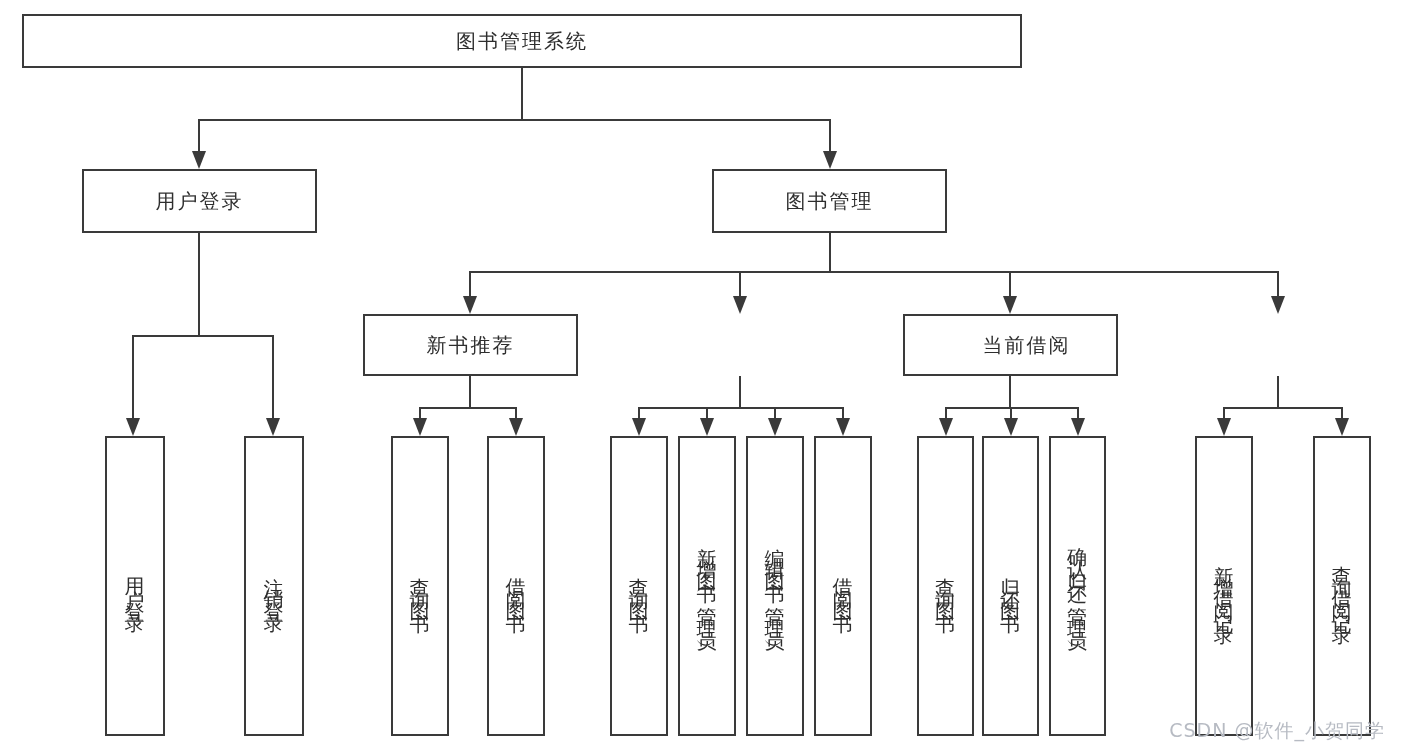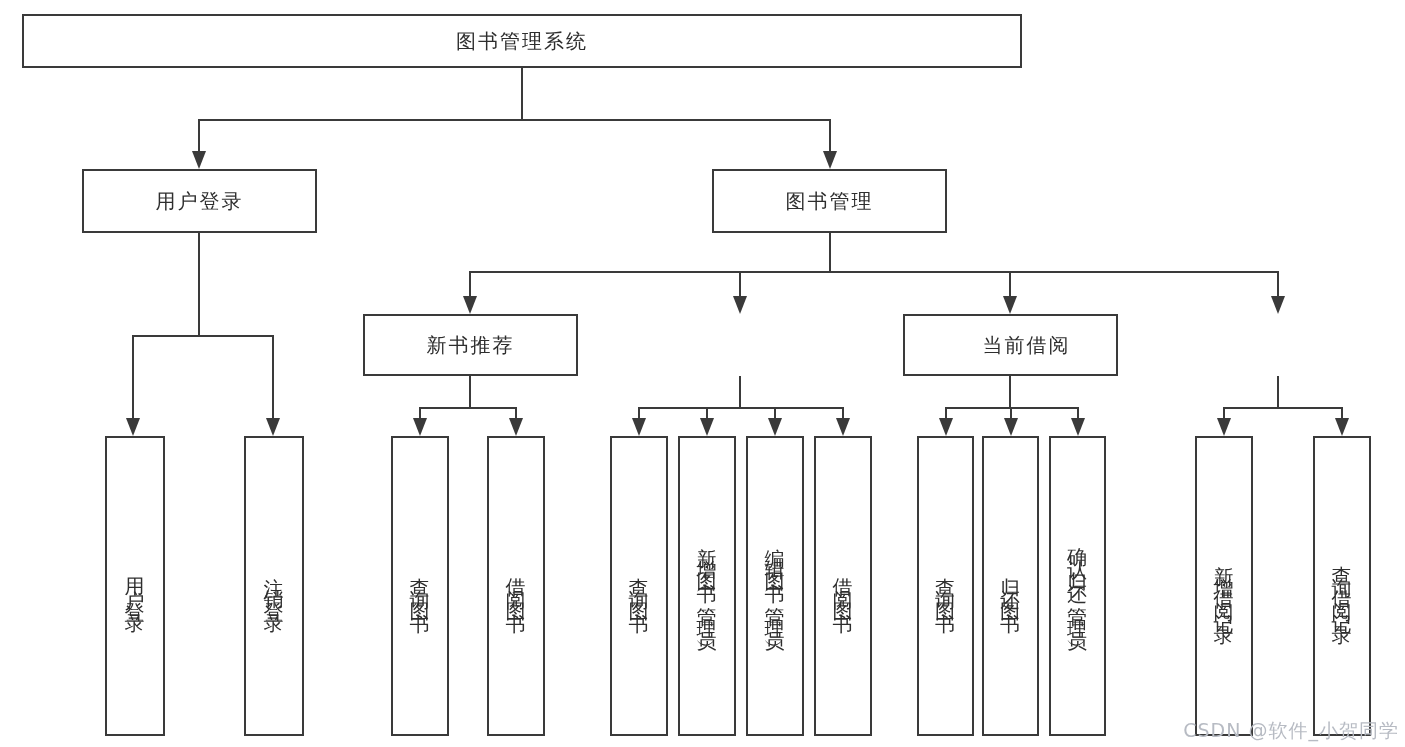--- a/index.html
+++ b/index.html
@@ -23,21 +23,21 @@
     writing-mode:vertical-rl;line-height:1;letter-spacing:12px;
     font-size:20px;color:var(--text);
   }
   .vline,.hline{position:absolute;background:var(--line);}
   .arrow{
     position:absolute;width:0;height:0;
     border-left:7px solid transparent;border-right:7px solid transparent;
     border-top:18px solid var(--line);
   }
   .watermark{
-    position:absolute;right:6px;bottom:3px;z-index:10;
+    position:absolute;right:20px;bottom:3px;z-index:10;
     font-size:19px;color:var(--wm);letter-spacing:1px;
   }
 </style>
 </head>
 <body>
 
 <div id="stage">
 
   <div class="box" style="left:22px;top:14px;width:1000px;height:54px;">
     <span>图书管理系统</span>

